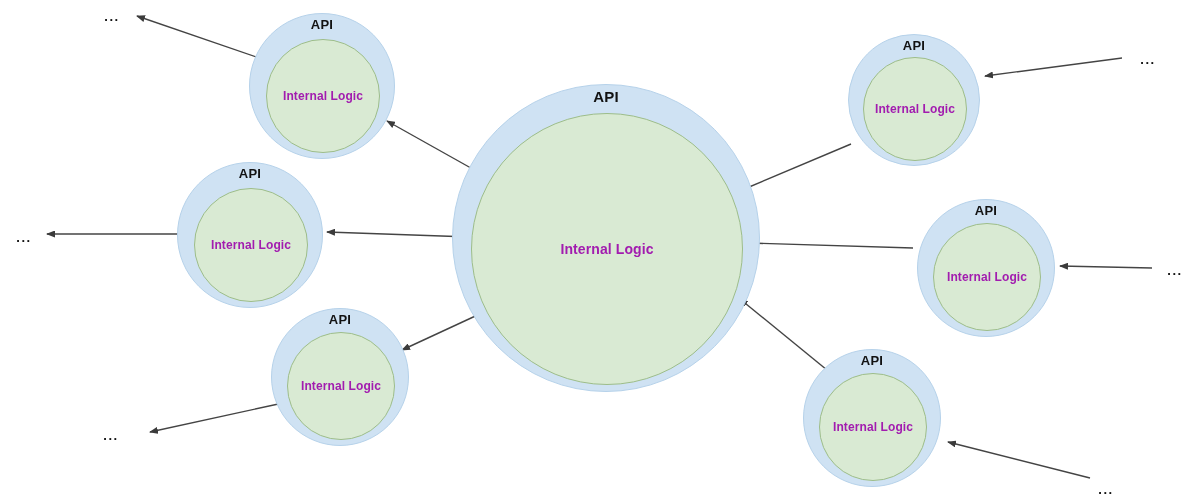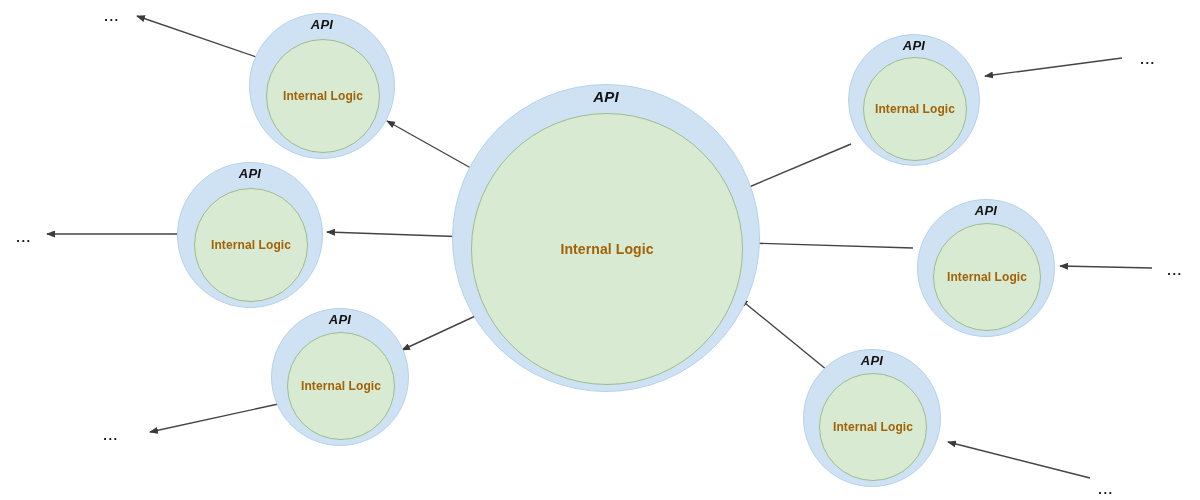--- a/index.html
+++ b/index.html
@@ -43,25 +43,24 @@
     justify-content: center;
   }
   .api-label {
     position: absolute;
     left: 0;
     right: 0;
     text-align: center;
     font-weight: bold;
     color: #121212;
     letter-spacing: 0.2px;
-    font-style: italic;
   }
   .inner-label {
     font-weight: bold;
-    color: #a16207;
+    color: #a21caf;
     white-space: nowrap;
     text-align: center;
     letter-spacing: 0.1px;
   }
   .ellipsis {
     position: absolute;
     color: #3a3a3a;
     font-weight: bold;
     letter-spacing: 1.5px;
     font-size: 13px;

